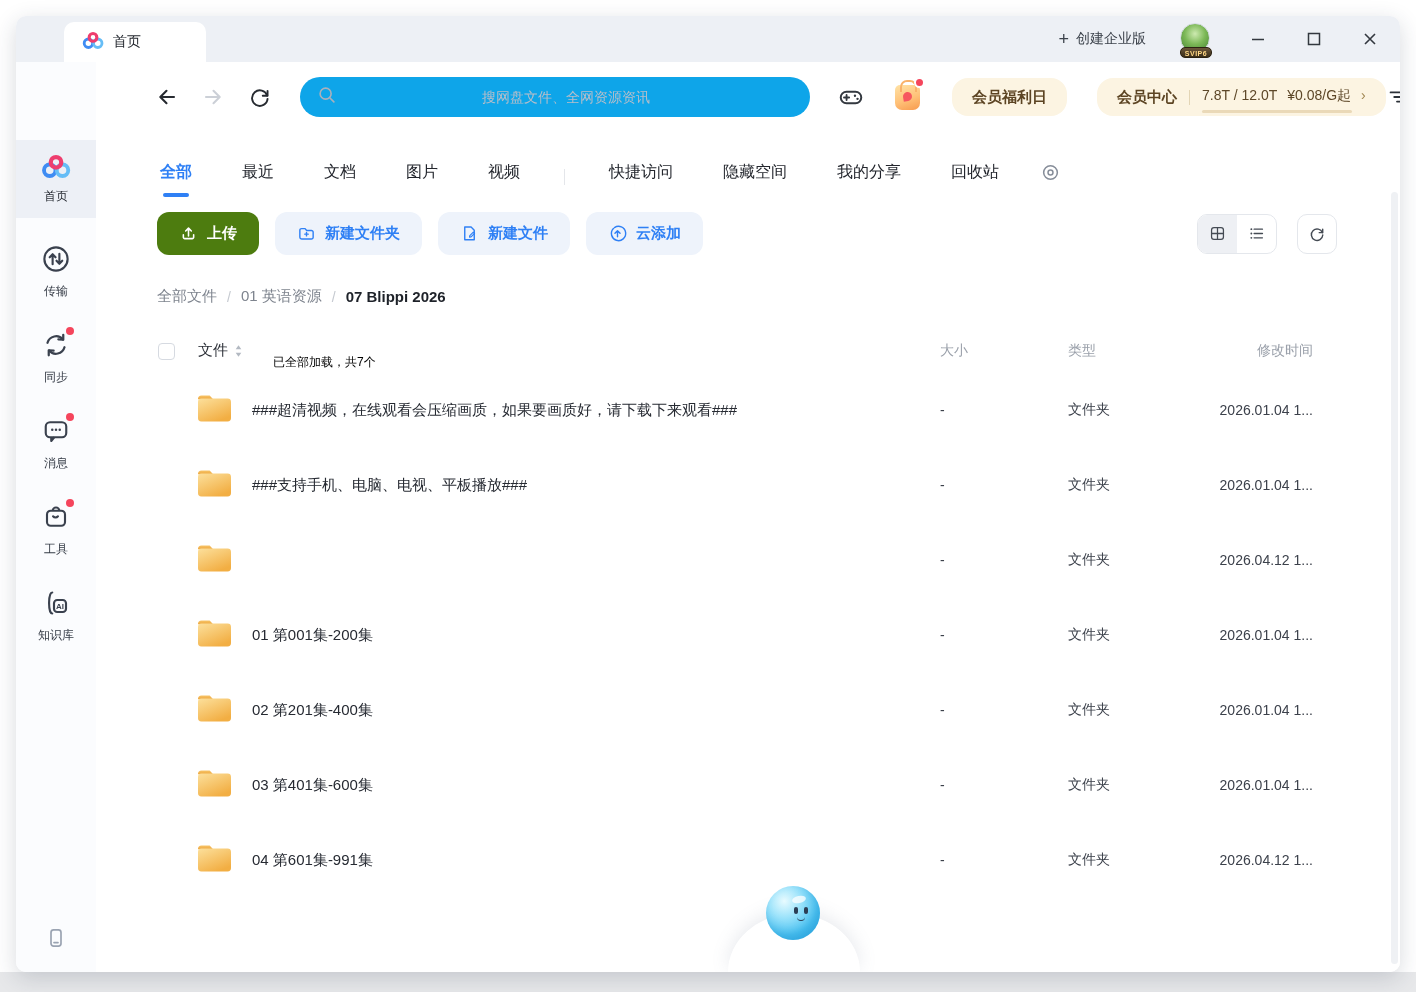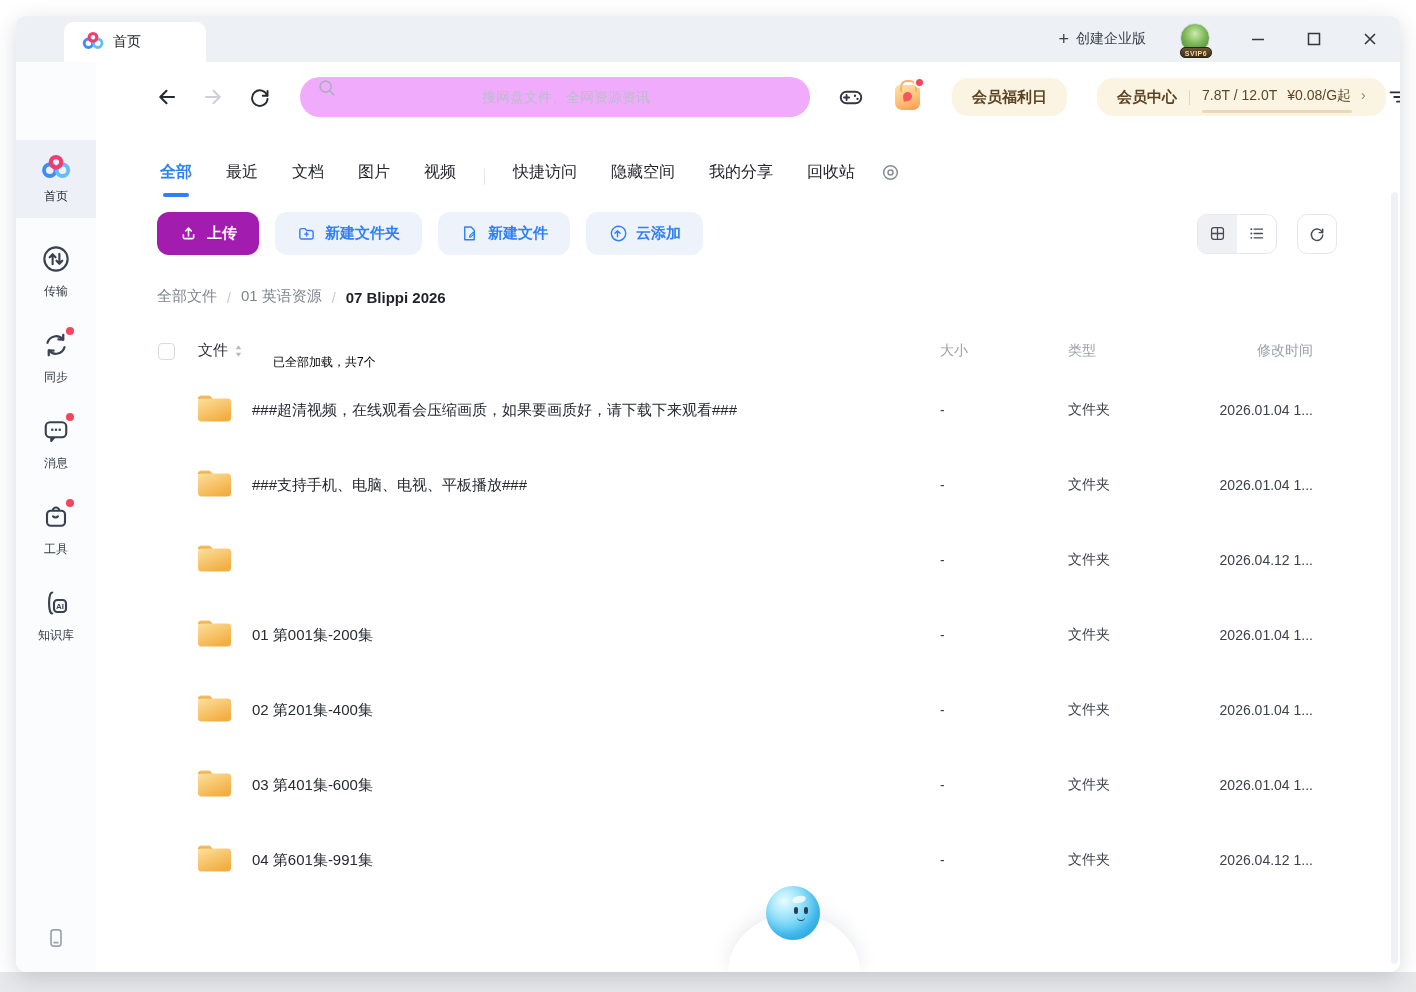--- a/index.html
+++ b/index.html
@@ -32,59 +32,59 @@
   .icon-dot { position:relative; }
   .icon-dot .dot { position:absolute; right:-3px; top:-3px; width:8px; height:8px; border-radius:50%; background:#f5455c; }
   .side-phone { position:absolute; left:0; right:0; bottom:22px; display:flex; justify-content:center; }
 
   .content { position:absolute; left:80px; top:0; right:0; bottom:0; background:#fff; }
 
   
   .toolbar { position:absolute; left:0; top:0; right:0; height:70px; display:flex; align-items:center; padding:0 24px 0 58px; }
   .nav-ico { width:26px; height:26px; display:flex; align-items:center; justify-content:center; flex:0 0 auto; }
   .nav-ico + .nav-ico { margin-left:20px; }
-  .searchbox { margin-left:28px; width:510px; height:40px; background:#f0abfc; border-radius:20px; display:flex; padding:0 16px; flex:0 0 auto; }
+  .searchbox { margin-left:28px; width:510px; height:40px; background:#0ea5e9; border-radius:20px; display:flex; align-items:center; padding:0 16px; flex:0 0 auto; }
   .searchbox input { flex:1; border:none; outline:none; background:transparent; font-size:14px; text-align:center; color:#474d57; font-family:inherit; }
   .searchbox input::placeholder { color:#b8bec9; }
   .tb-ico { margin-left:26px; position:relative; width:30px; height:30px; display:flex; align-items:center; justify-content:center; flex:0 0 auto; }
   .bag { width:25px; height:25px; border-radius:5px 5px 7px 7px; background:linear-gradient(160deg,#ffe3a6 0%,#ffc178 55%,#f79a4e 100%); position:relative; }
   .bag:before { content:""; position:absolute; left:5px; top:-5px; width:13px; height:10px; border:2.5px solid #f9b26a; border-bottom:none; border-radius:7px 7px 0 0; }
   .bag:after { content:""; position:absolute; left:8px; top:7px; width:9px; height:9px; background:#f6575f; border-radius:50% 50% 50% 0; transform:rotate(-10deg); }
   .bag-dot { position:absolute; right:-3px; top:-5px; width:11px; height:11px; border-radius:50%; background:#f5455c; border:2px solid #fff; }
   .member-btn { margin-left:30px; height:38px; background:#fcf4e2; border-radius:16px; display:flex; align-items:center; padding:0 20px; font-size:15px; font-weight:bold; color:#5c4423; flex:0 0 auto; cursor:default; }
   .member-center { gap:12px; }
   .mc-div { width:1px; height:15px; background:#e3d5b5; }
   .storage-wrap { position:relative; display:flex; gap:10px; font-weight:normal; padding-bottom:2px; }
   .storage-txt { font-size:14px; color:#5d4728; }
   .price-txt { font-size:14px; color:#5d4728; }
   .chev { color:#a08651; font-size:14px; font-weight:normal; }
   .storage-bar { position:absolute; left:0; right:14px; bottom:-6px; height:3px; background:#ead9b8; border-radius:2px; overflow:hidden; }
   .storage-fill { height:100%; width:95%; background:#473826; border-radius:2px; }
   .menu-ico { margin-left:auto; width:28px; height:28px; display:flex; align-items:center; justify-content:center; }
 
   
   .page { position:absolute; left:0; top:70px; right:0; bottom:0; }
-  .tabs { display:flex; align-items:center; gap:34px; padding-left:64px; margin-top:30px; height:30px; }
+  .tabs { display:flex; align-items:center; gap:50px; padding-left:64px; margin-top:30px; height:30px; }
   .ftab { font-size:16px; color:#23262d; cursor:pointer; position:relative; padding-bottom:10px; }
   .ftab.active { color:#2f80f5; font-weight:bold; }
   .ftab.active:after { content:""; position:absolute; left:50%; transform:translateX(-50%); bottom:-4px; width:26px; height:4px; border-radius:2px; background:#2f80f5; }
   .tab-div { width:1px; height:16px; background:#e4e6ea; margin:0 -6px; }
   .scan-ico { margin-left:-8px; margin-top:-6px; }
 
   .actions { display:flex; align-items:center; gap:16px; padding-left:61px; margin-top:20px; height:43px; position:relative; }
   .btn { height:43px; border-radius:12px; display:flex; align-items:center; gap:9px; padding:0 22px; font-size:15px; font-weight:bold; cursor:pointer; border:none; font-family:inherit; }
-  .btn-primary { background:#a21caf; color:#fff; }
+  .btn-primary { background:#4d7c0f; color:#fff; }
   .btn-light { background:#eef3fb; color:#2f80f5; }
   .view-tools { position:absolute; right:63px; top:0; height:43px; display:flex; align-items:center; gap:20px; }
   .toggle-group { display:flex; border:1px solid #e4e7ec; border-radius:10px; overflow:hidden; background:#fff; }
   .toggle-cell { width:39px; height:38px; display:flex; align-items:center; justify-content:center; cursor:pointer; }
   .toggle-cell.active { background:#eef0f4; }
   .refresh-btn { width:40px; height:40px; border:1px solid #e4e7ec; border-radius:10px; display:flex; align-items:center; justify-content:center; background:#fff; cursor:pointer; }
 
-  .breadcrumb { display:flex; align-items:flex-end; gap:10px; padding-left:61px; margin-top:32px; font-size:15px; }
+  .breadcrumb { display:flex; align-items:center; gap:10px; padding-left:61px; margin-top:32px; font-size:15px; }
   .crumb { color:#7e848e; cursor:pointer; }
   .crumb-sep { color:#c5c9d0; font-size:14px; }
   .crumb.current { color:#1e2229; font-weight:bold; }
 
   .list-header { position:relative; height:24px; margin-top:34px; }
   .checkbox { position:absolute; left:62px; top:3px; width:17px; height:17px; border:1.5px solid #d6dae1; border-radius:4px; background:#fff; cursor:pointer; }
   .col-file { position:absolute; left:102px; top:1px; font-size:15px; color:#2a2e36; display:flex; align-items:center; gap:6px; cursor:pointer; }
   .loaded-note { position:absolute; left:177px; top:14px; font-size:12px; color:#000000; }
   .col-size-h { position:absolute; left:844px; top:2px; font-size:14px; color:#9aa0aa; }
   .col-type-h { position:absolute; left:972px; top:2px; font-size:14px; color:#9aa0aa; }

